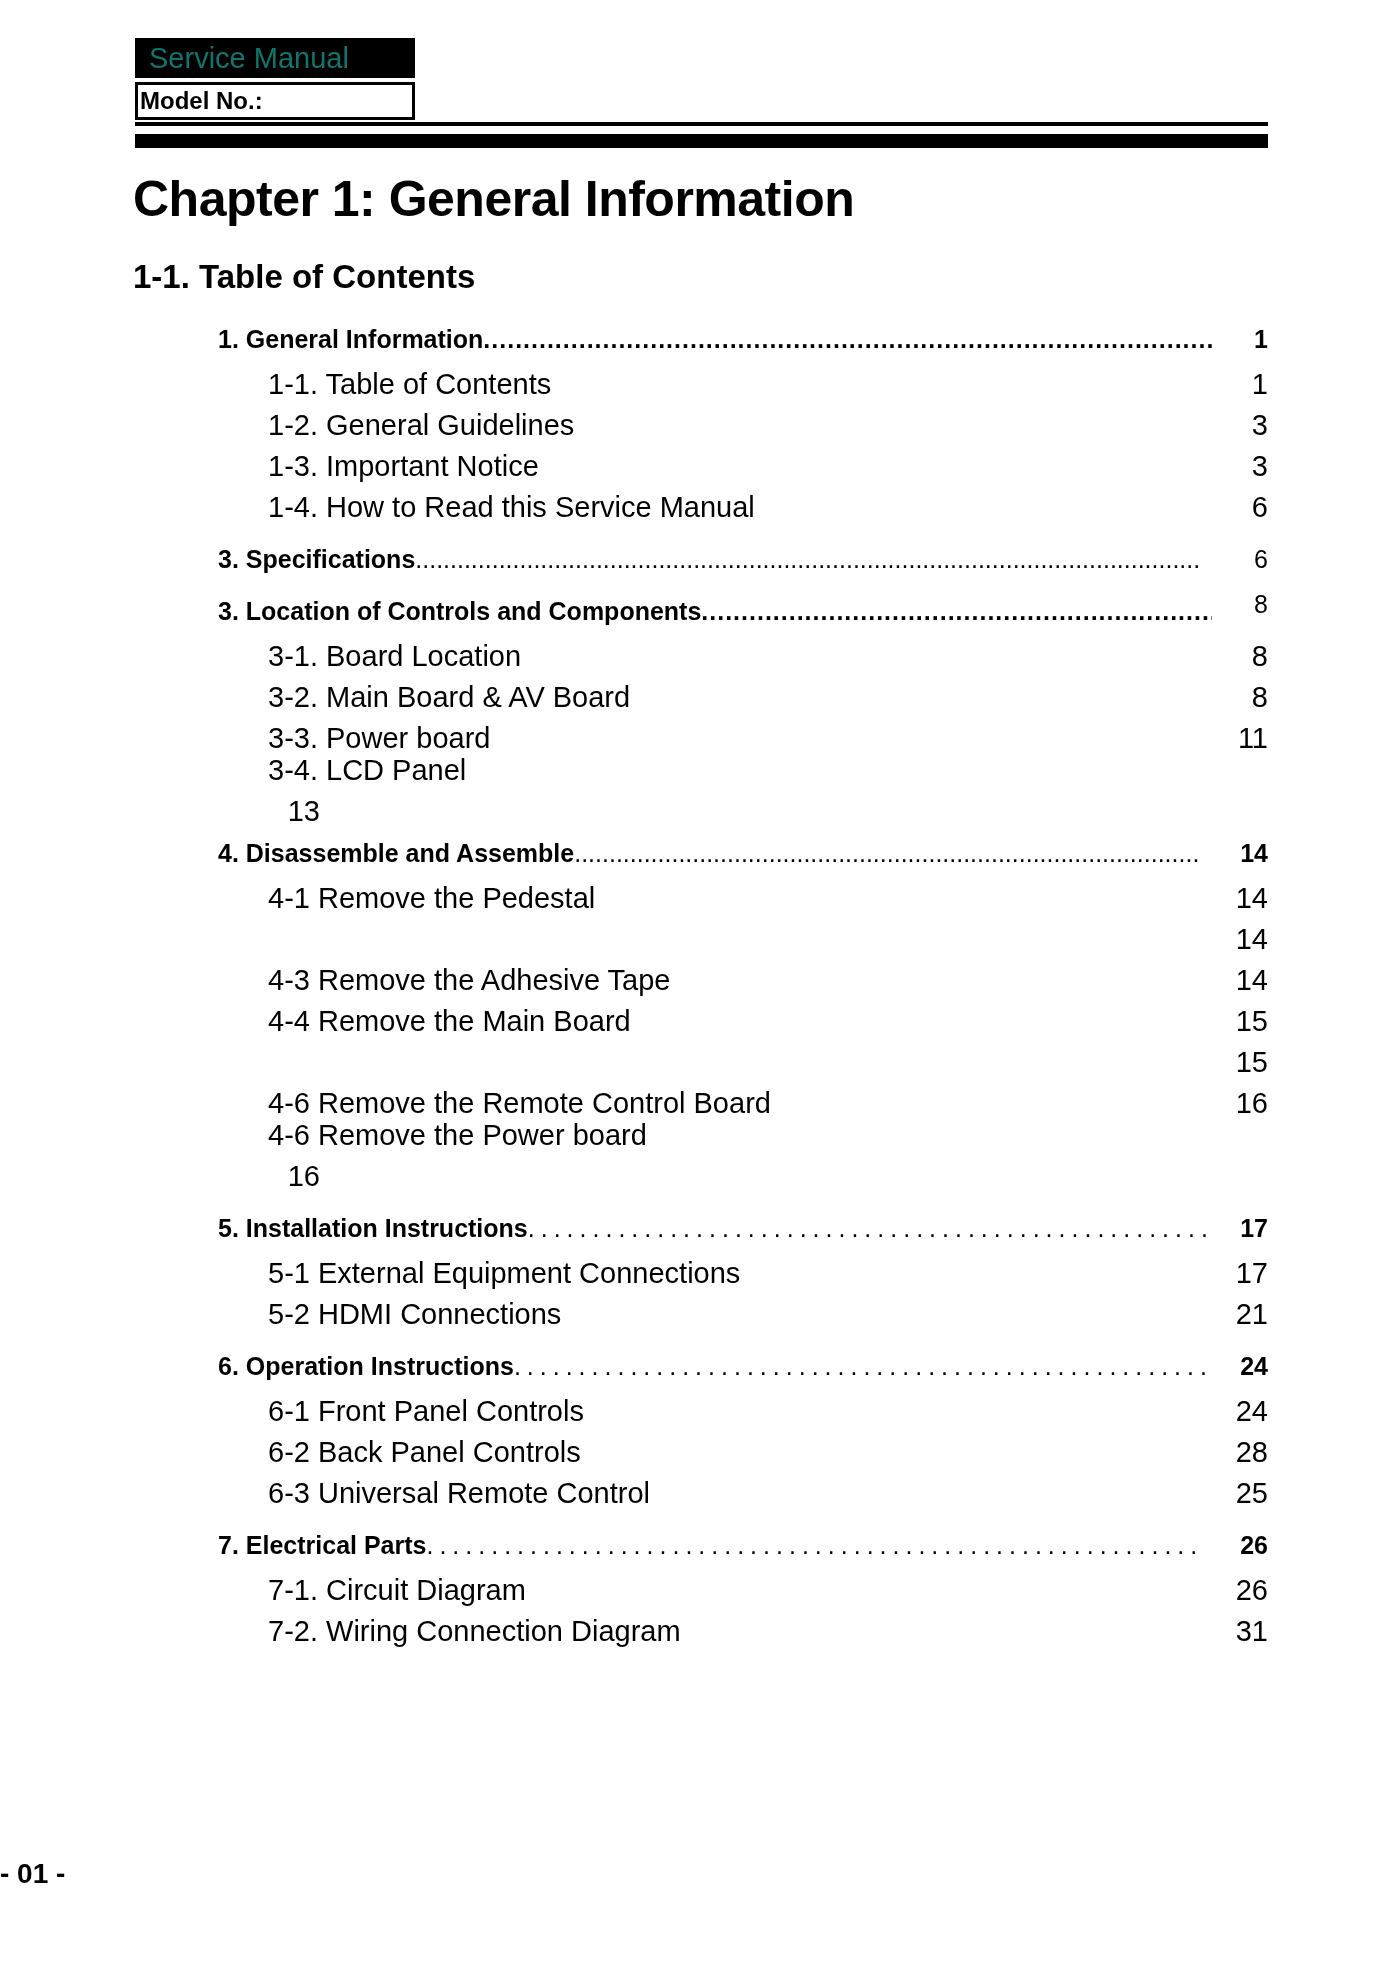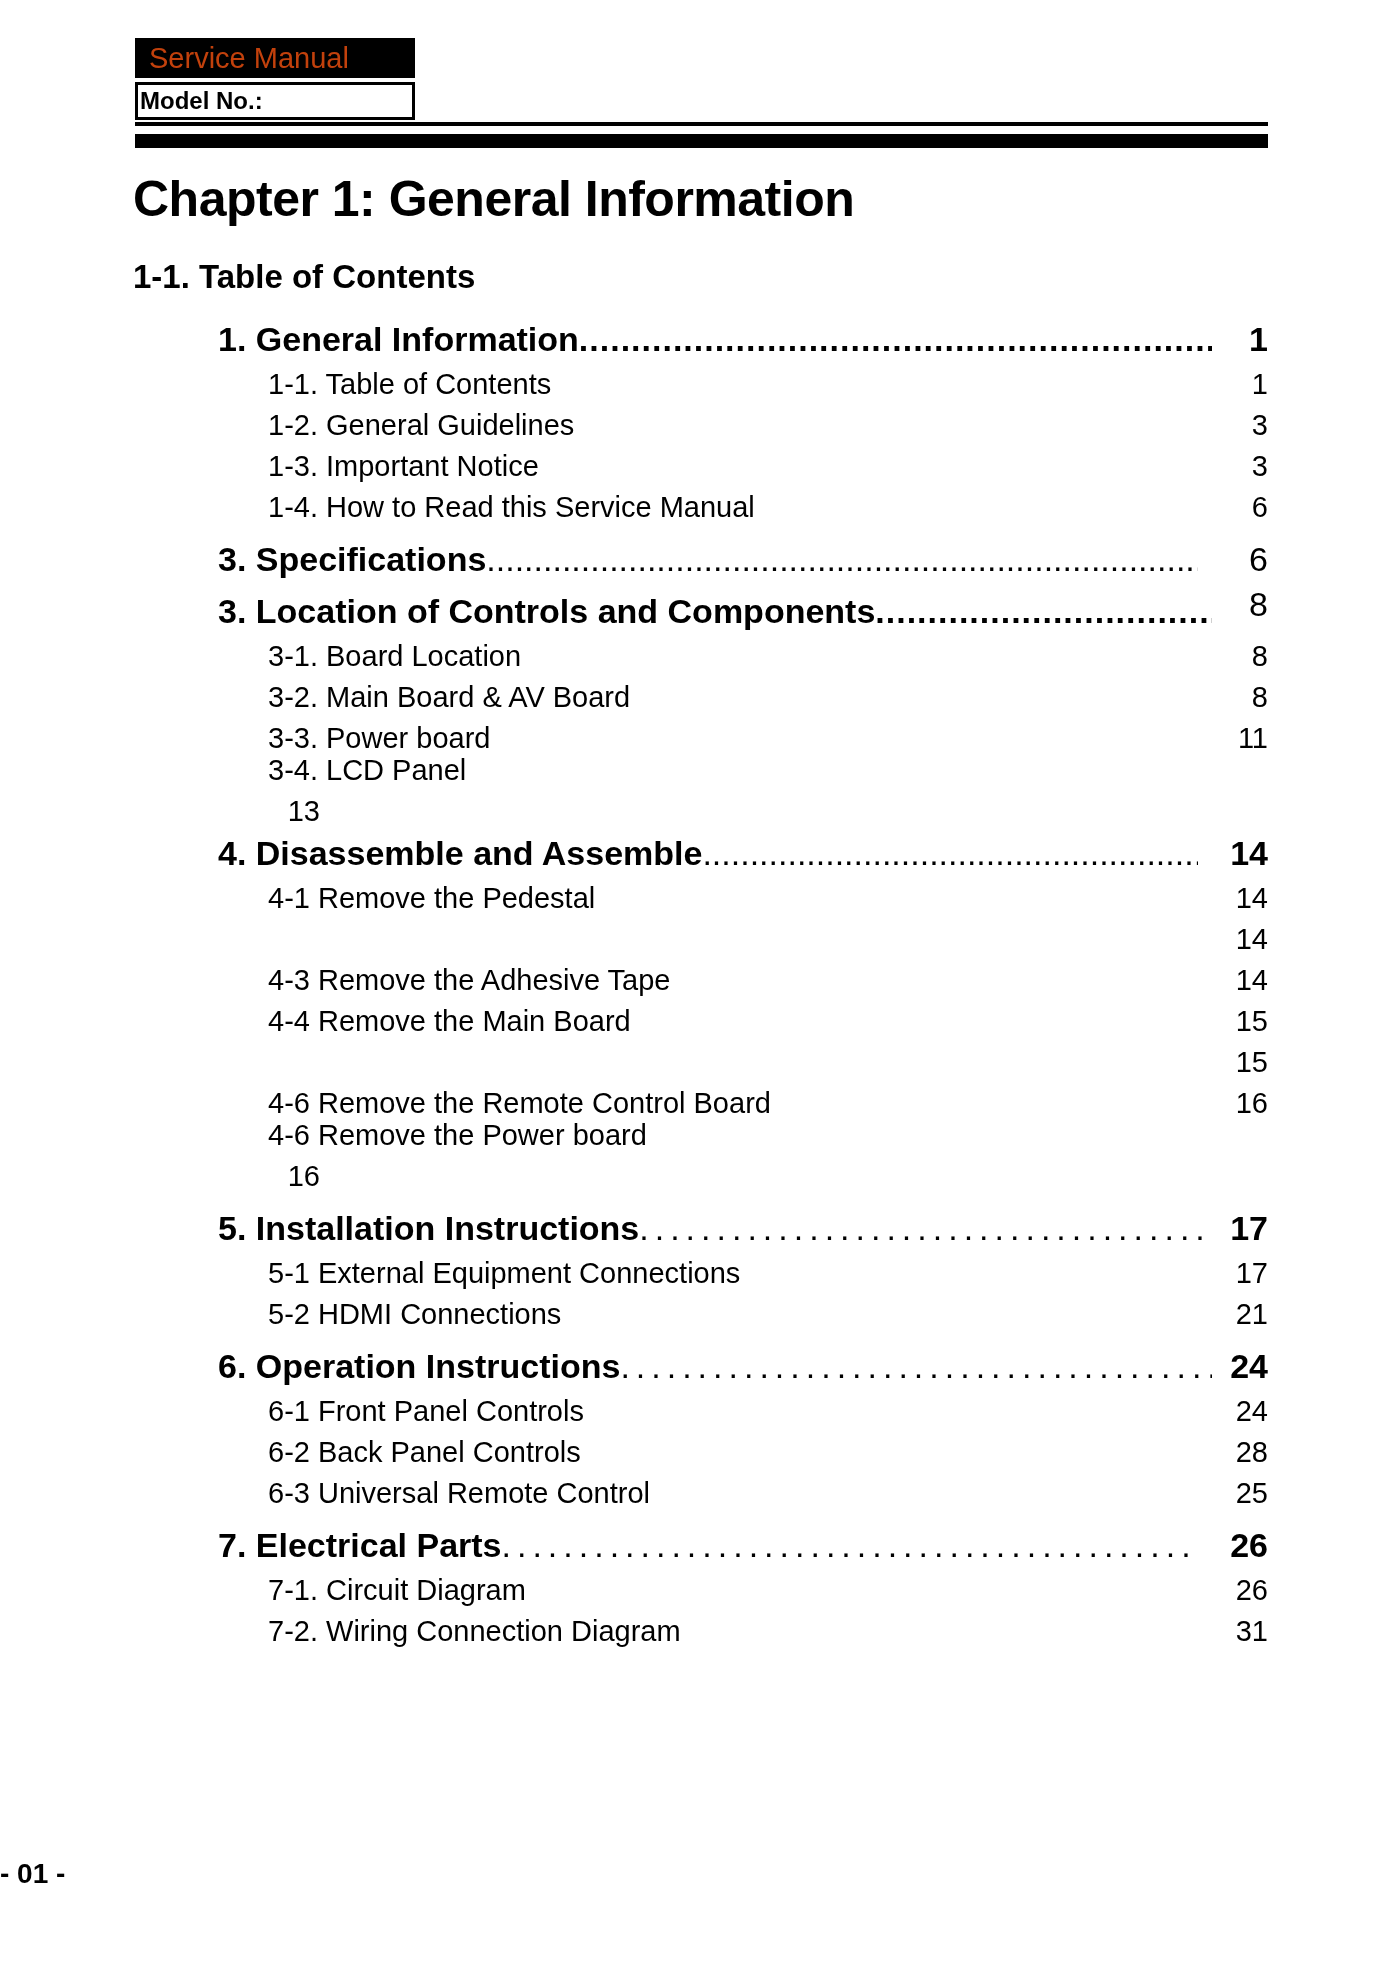--- a/index.html
+++ b/index.html
@@ -10,21 +10,21 @@
     background:#ffffff;
     color:#000;
     font-family:"Liberation Sans","DejaVu Sans",sans-serif;
     overflow:hidden;
   }
 
   
   .banner {
     position:absolute; left:135px; top:38px;
     width:280px; height:40px;
-    background:#000; color:#c2410c;
+    background:#000; color:#0f766e;
     font-size:29px; line-height:40px;
     padding-left:14px; box-sizing:border-box;
     white-space:nowrap;
   }
   .model-box {
     position:absolute; left:135px; top:82px;
     width:280px; height:38px;
     background:#fff; border:3px solid #000; box-sizing:border-box;
     font-weight:bold; font-size:24px; line-height:31px;
     padding-left:2px; white-space:nowrap;
@@ -40,21 +40,21 @@
   .section-title {
     position:absolute; left:133px; top:258px;
     font-size:33px; font-weight:bold; white-space:nowrap;
   }
 
   
   .toc { position:absolute; left:135px; top:318px; width:1133px; }
   .row { display:flex; align-items:baseline; }
   .row.l1 {
     padding-left:83px;
-    font-size:34px; font-weight:bold; line-height:42px;
+    font-size:25px; font-weight:bold; line-height:42px;
     margin-top:10px; margin-bottom:4px;
   }
   .row.l1:first-child { margin-top:0; }
   .row.l2 {
     padding-left:133px;
     font-size:29px; font-weight:normal; line-height:41px;
   }
   .row.l2.tight { margin-top:-9px;flex-direction:column; }
   .row.l1.tight { margin-top:0; }
 

